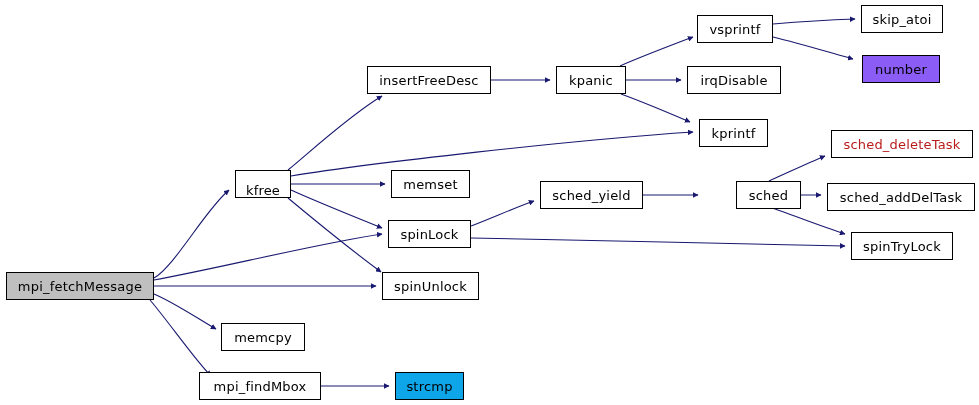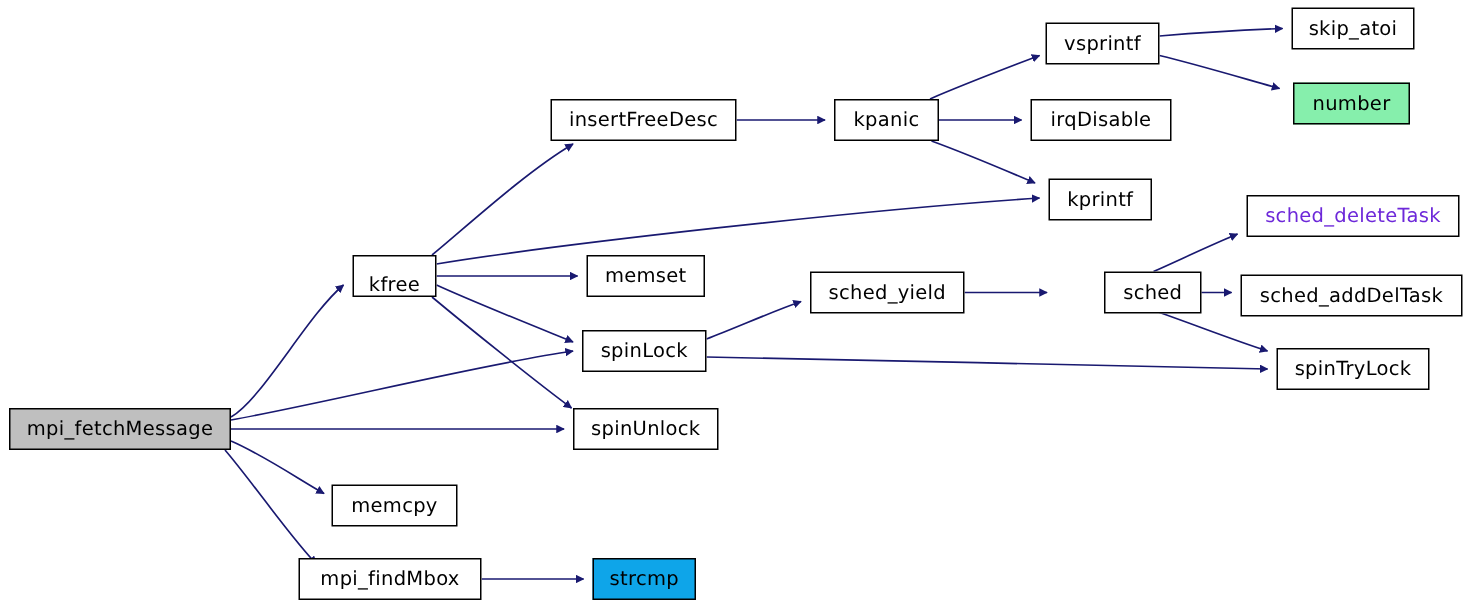--- a/index.html
+++ b/index.html
@@ -99,21 +99,21 @@
       </div>
       <div class="node" style="left: 556px; top: 66px; width: 70px; height: 28px; border-color: rgb(0, 0, 0); background: rgb(255, 255, 255); color: rgb(0, 0, 0);">
         <span class="node-label">kpanic</span>
       </div>
       <div class="node" style="left: 697px; top: 15px; width: 76px; height: 28px; border-color: rgb(0, 0, 0); background: rgb(255, 255, 255); color: rgb(0, 0, 0);">
         <span class="node-label">vsprintf</span>
       </div>
       <div class="node" style="left: 861px; top: 5px; width: 82px; height: 28px; border-color: rgb(0, 0, 0); background: rgb(255, 255, 255); color: rgb(0, 0, 0);">
         <span class="node-label">skip_atoi</span>
       </div>
-      <div class="node" style="left: 862px; top: 55px; width: 78px; height: 28px; border-color: rgb(0, 0, 0); background: #86efac; color: rgb(0, 0, 0);">
+      <div class="node" style="left: 862px; top: 55px; width: 78px; height: 28px; border-color: rgb(0, 0, 0); background: #8b5cf6; color: rgb(0, 0, 0);">
         <span class="node-label">number</span>
       </div>
       <div class="node" style="left: 687px; top: 66px; width: 94px; height: 28px; border-color: rgb(0, 0, 0); background: rgb(255, 255, 255); color: rgb(0, 0, 0);">
         <span class="node-label">irqDisable</span>
       </div>
       <div class="node" style="left: 699px; top: 119px; width: 69px; height: 28px; border-color: rgb(0, 0, 0); background: rgb(255, 255, 255); color: rgb(0, 0, 0);">
         <span class="node-label">kprintf</span>
       </div>
       <div class="node" style="left: 391px; top: 170px; width: 79px; height: 28px; border-color: rgb(0, 0, 0); background: rgb(255, 255, 255); color: rgb(0, 0, 0);">
         <span class="node-label">memset</span>
@@ -123,21 +123,21 @@
       </div>
       <div class="node" style="left: 382px; top: 272px; width: 97px; height: 28px; border-color: rgb(0, 0, 0); background: rgb(255, 255, 255); color: rgb(0, 0, 0);">
         <span class="node-label">spinUnlock</span>
       </div>
       <div class="node" style="left: 540px; top: 181px; width: 103px; height: 28px; border-color: rgb(0, 0, 0); background: rgb(255, 255, 255); color: #000000;">
         <span class="node-label">sched_yield</span>
       </div>
       <div class="node" style="left: 736px; top: 181px; width: 65px; height: 28px; border-color: rgb(0, 0, 0); background: rgb(255, 255, 255); color: rgb(0, 0, 0);">
         <span class="node-label">sched</span>
       </div>
-      <div class="node" style="left: 831px; top: 130px; width: 142px; height: 28px; border-color: rgb(0, 0, 0); background: rgb(255, 255, 255); color: #6d28d9;">
+      <div class="node" style="left: 831px; top: 130px; width: 142px; height: 28px; border-color: rgb(0, 0, 0); background: rgb(255, 255, 255); color: #b91c1c;">
         <span class="node-label">sched_deleteTask</span>
       </div>
       <div class="node" style="left: 827px; top: 183px; width: 148px; height: 28px; border-color: rgb(0, 0, 0); background: rgb(255, 255, 255); color: rgb(0, 0, 0);">
         <span class="node-label">sched_addDelTask</span>
       </div>
       <div class="node" style="left: 851px; top: 232px; width: 102px; height: 28px; border-color: rgb(0, 0, 0); background: rgb(255, 255, 255); color: rgb(0, 0, 0);">
         <span class="node-label">spinTryLock</span>
       </div>
       <div class="node" style="left: 221px; top: 323px; width: 84px; height: 28px; border-color: rgb(0, 0, 0); background: rgb(255, 255, 255); color: rgb(0, 0, 0);">
         <span class="node-label">memcpy</span>

